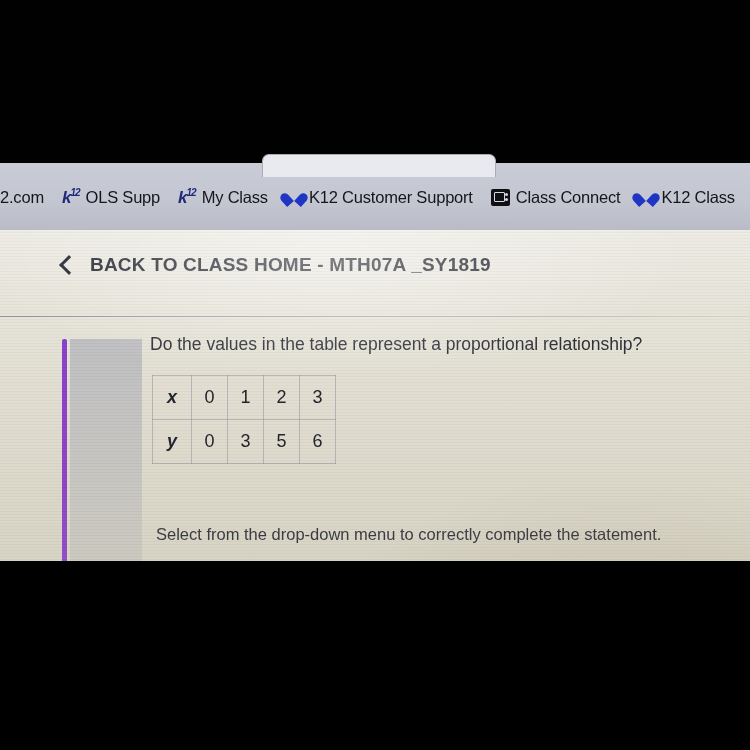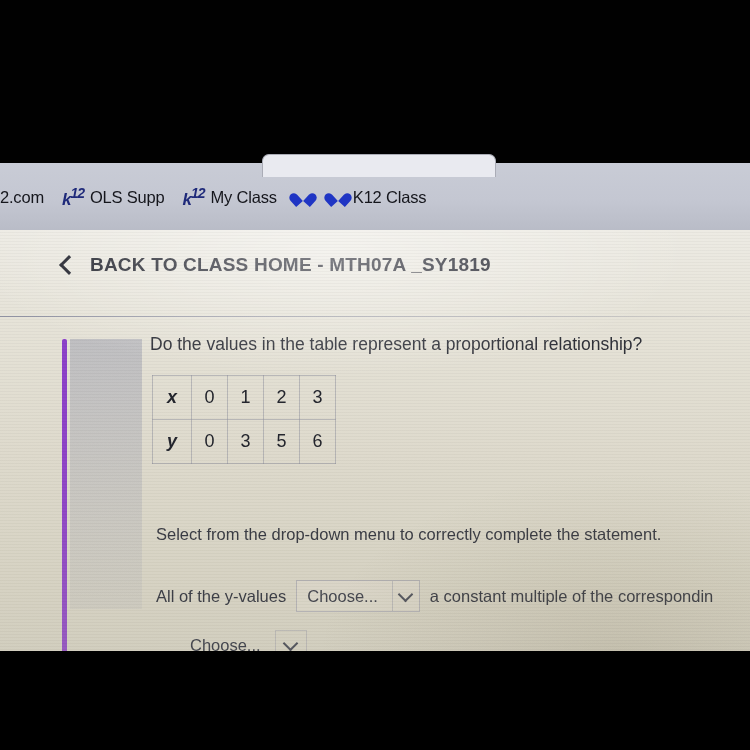--- a/index.html
+++ b/index.html
@@ -1,20 +1,20 @@
 <!DOCTYPE html>
 <html><head>
 <meta charset="utf-8">
 <style>
   html,body{margin:0;padding:0;}
   body{
     width:750px;height:750px;overflow:hidden;background:#000;
     font-family:"Liberation Sans",sans-serif;
   }
-  #shot{position:relative;width:750px;height:651px;background:#404040;overflow:hidden;}
+  #shot{position:relative;width:750px;height:561px;background:#404040;overflow:hidden;}
 
   
   .letterbox-top{position:absolute;left:0;top:0;width:750px;height:163px;background:#010101;}
   .letterbox-bottom{position:absolute;left:0;top:728px;width:750px;height:22px;background:#040404;}
 
   
   .browser-strip{
     position:absolute;left:0;top:163px;width:750px;height:67px;
     background:linear-gradient(180deg,#c9ccd6 0%,#c4c7d2 55%,#b9bcc7 100%);
   }
@@ -31,21 +31,21 @@
     display:flex;align-items:center;gap:6px;
     padding:0 9px;height:30px;
     font-size:16.5px;color:#15161c;letter-spacing:-0.2px;
     font-family:"Liberation Sans",sans-serif;
   }
   .bm-label{font-weight:400;}
   .k12-logo{
     font-weight:700;font-size:17px;color:#1f2a7a;font-style:italic;
     letter-spacing:-1px;line-height:1;
   }
-  .k12-logo sup{font-size:14px;}
+  .k12-logo sup{font-size:10px;}
   .heart-icon{
     position:relative;width:17px;height:15px;flex:0 0 auto;
   }
   .heart-icon::before,.heart-icon::after{
     content:"";position:absolute;top:1px;width:9px;height:13px;
     background:#1f35c4;border-radius:9px 9px 0 0;
   }
   .heart-icon::before{left:0;transform:rotate(-42deg);transform-origin:50% 100%;}
   .heart-icon::after{left:7px;transform:rotate(42deg);transform-origin:50% 100%;}
   .screen-icon{
@@ -193,22 +193,27 @@
         <span class="bm-label">OLS Supp</span>
       </div>
 
       <div class="bm">
         <span class="k12-logo">k<sup>12</sup></span>
         <span class="bm-label">My Class</span>
       </div>
 
       <div class="bm">
         <span class="heart-icon"></span>
-      </div>
-
+        <span class="bm-label">K12 Customer Support</span>
+      </div>
+
+      <div class="bm">
+        <span class="screen-icon"></span>
+        <span class="bm-label">Class Connect</span>
+      </div>
 
       <div class="bm">
         <span class="heart-icon"></span>
         <span class="bm-label">K12 Class</span>
       </div>
 
     </div>
   </div>
 
   <div class="page">

